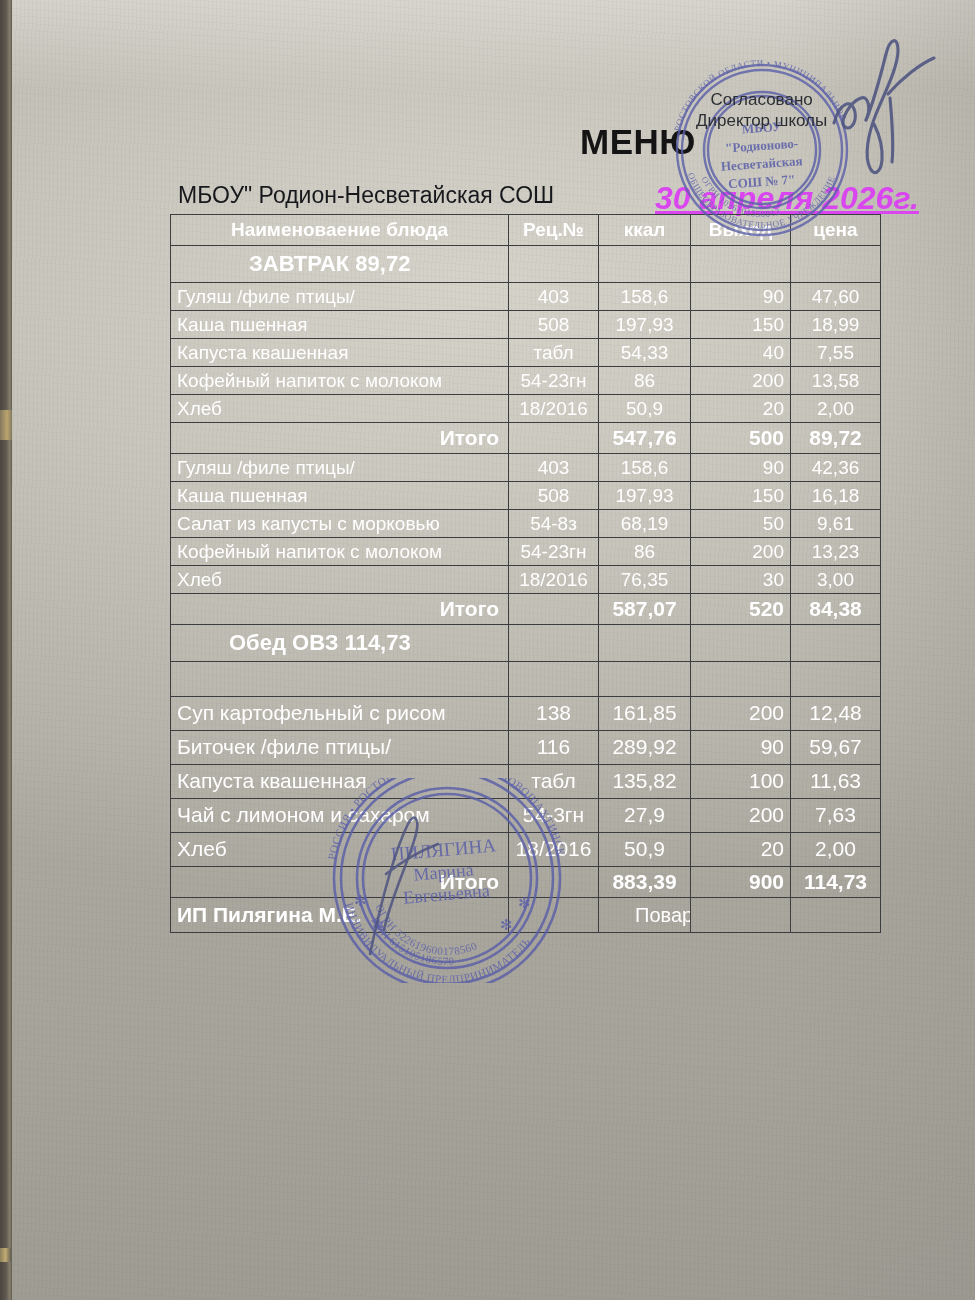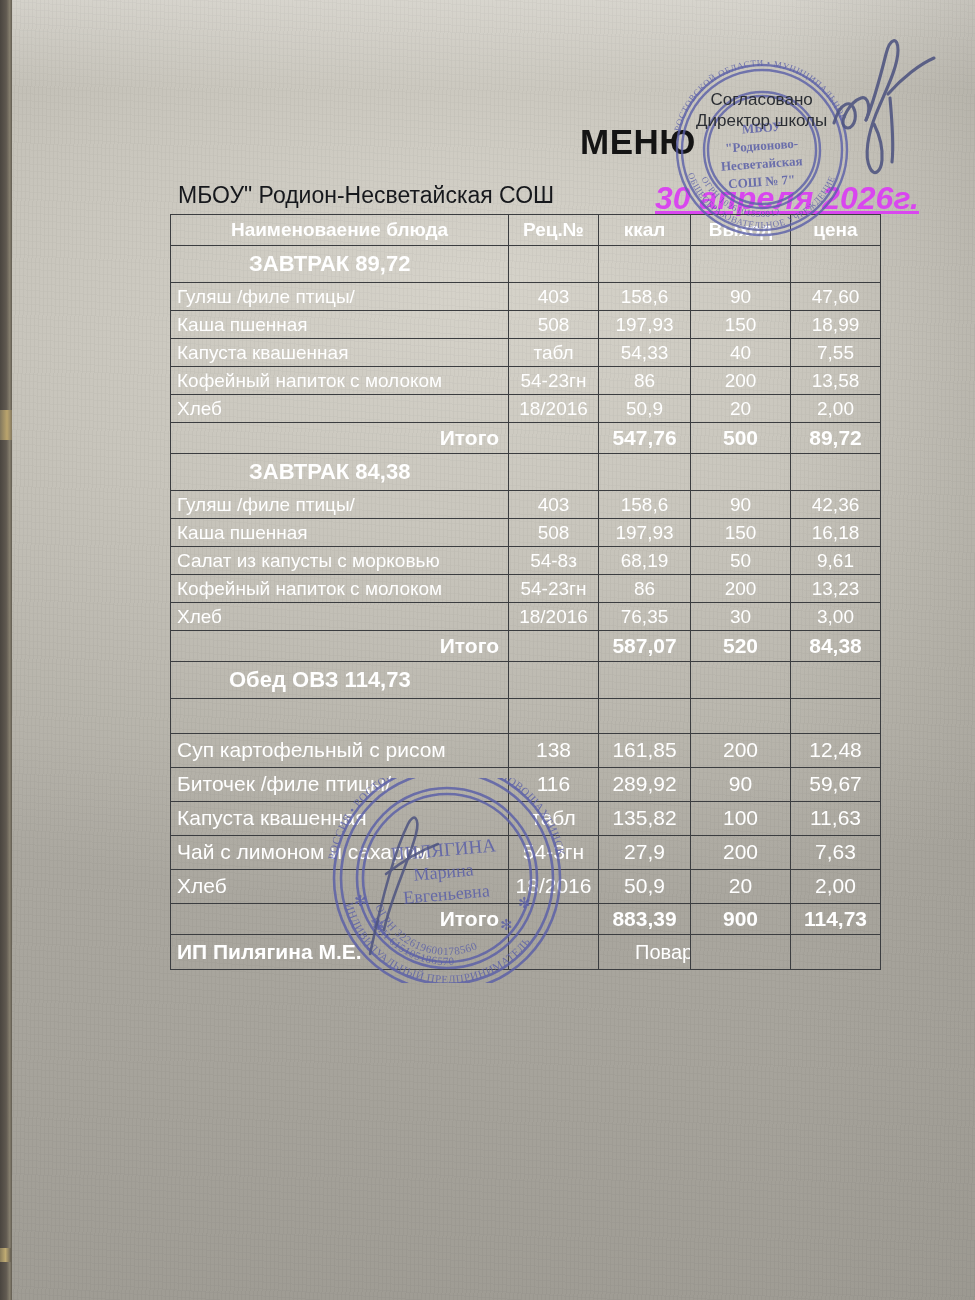--- a/index.html
+++ b/index.html
@@ -107,21 +107,21 @@
     font-size: 19px;
     height: 26px;
     line-height: 1.05;
     background: transparent;
     overflow: hidden;
     white-space: nowrap;
   }
   .c-name  { width: 338px; }
   .c-rec   { width: 90px;  text-align: center; }
   .c-kcal  { width: 92px;  text-align: center; }
-  .c-out   { width: 100px; text-align: center; }
+  .c-out   { width: 100px; text-align: right; }
   .c-price { width: 90px;  text-align: center; }
 
   tr.head td {
     text-align: center;
     font-weight: bold;
     font-size: 19px;
     height: 30px;
   }
   tr.head td.c-name { text-align: center; }
 
@@ -250,27 +250,20 @@
           <td class="c-out">20</td>
           <td class="c-price">2,00</td>
         </tr>
         <tr class="total">
           <td class="c-name">Итого</td>
           <td class="c-rec"></td>
           <td class="c-kcal">547,76</td>
           <td class="c-out">500</td>
           <td class="c-price">89,72</td>
         </tr>
-        <tr class="section">
-          <td class="c-name">ЗАВТРАК 84,38</td>
-          <td class="c-rec"></td>
-          <td class="c-kcal"></td>
-          <td class="c-out"></td>
-          <td class="c-price"></td>
-        </tr>
         <tr class="dish">
           <td class="c-name">Гуляш /филе птицы/</td>
           <td class="c-rec">403</td>
           <td class="c-kcal">158,6</td>
           <td class="c-out">90</td>
           <td class="c-price">42,36</td>
         </tr>
         <tr class="dish">
           <td class="c-name">Каша пшенная</td>
           <td class="c-rec">508</td>

